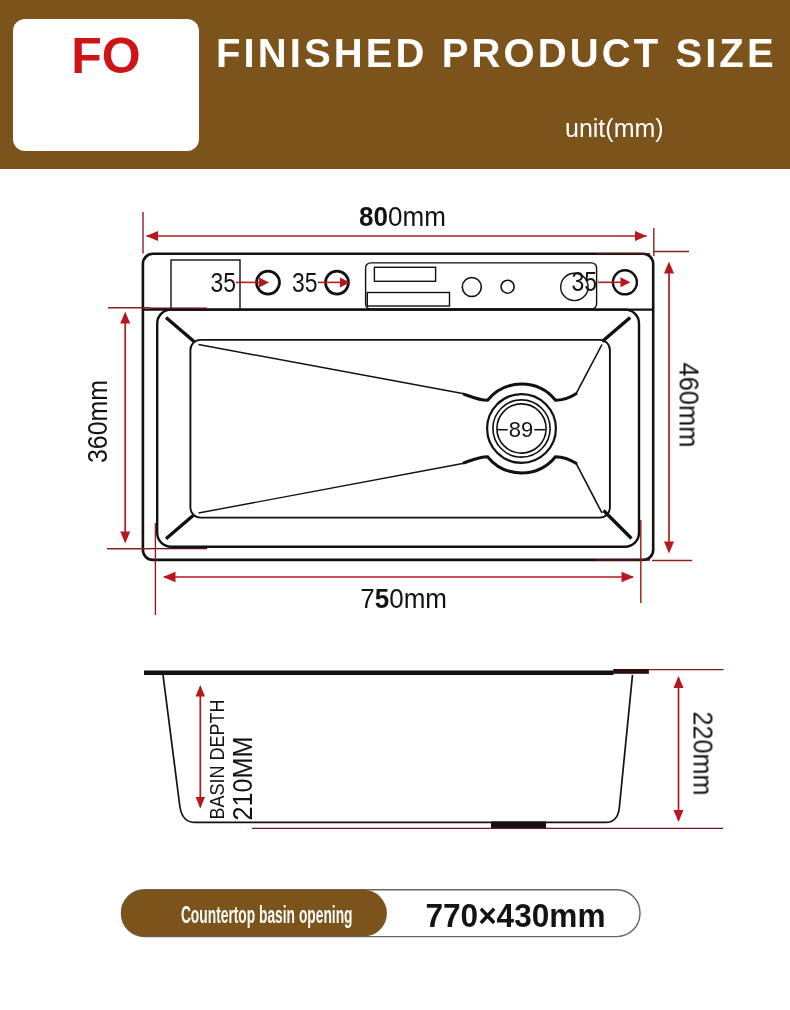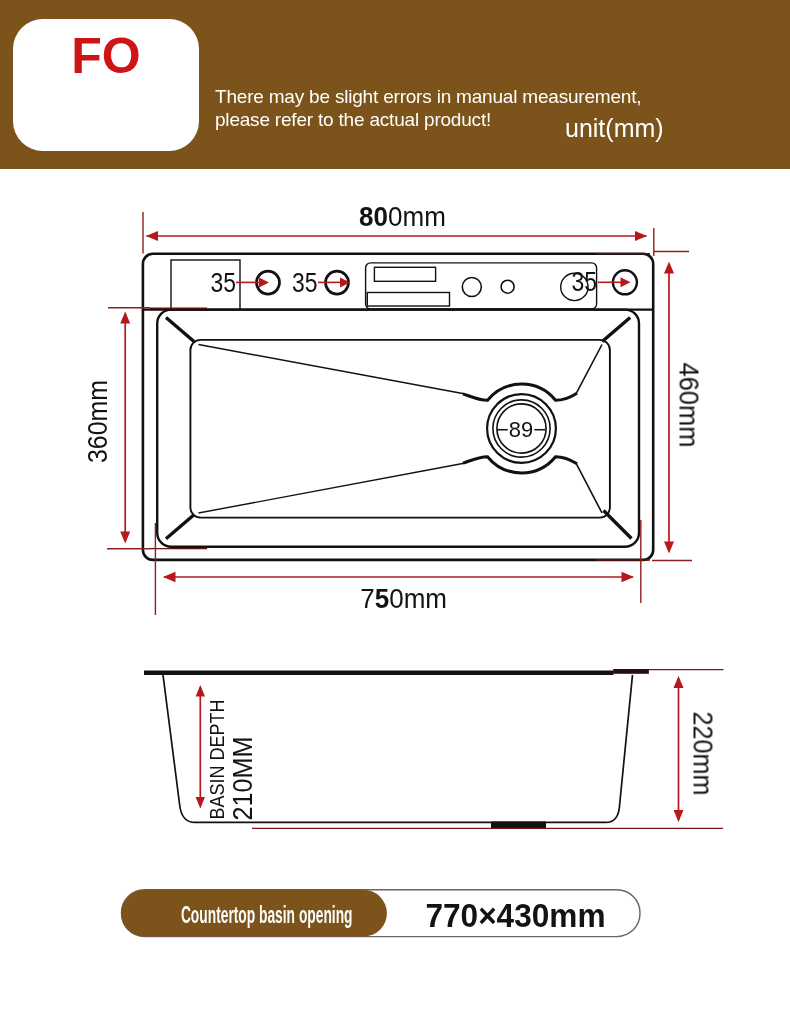--- a/index.html
+++ b/index.html
@@ -1,32 +1,32 @@
 <!DOCTYPE html>
 <html><head>
 <meta charset="utf-8">
 <style>
 html,body{margin:0;padding:0;}
 body{width:790px;height:1010px;background:#fff;font-family:"Liberation Sans",sans-serif;position:relative;overflow:hidden;}
 .header{position:absolute;left:0;top:0;width:790px;height:169px;background:#7c541b;}
-.fobox{position:absolute;left:13px;top:19px;width:186px;height:132px;background:#fff;border-radius:30px;text-align:center;color:#cf1418;font-weight:bold;line-height:1;}
+.fobox{position:absolute;left:13px;top:19px;width:186px;height:132px;background:#fff;border-radius:12px;text-align:center;color:#cf1418;font-weight:bold;line-height:1;}
 .fo1{font-size:50px;margin-top:12px;}
 .fo2{font-size:68px;margin-top:-7px;margin-left:-9px;letter-spacing:-1.5px;}
 .title{position:absolute;left:216px;top:31px;color:#fff;font-weight:bold;font-size:40px;letter-spacing:3.1px;white-space:nowrap;}
 .sub{position:absolute;left:215px;top:85px;color:#fff;font-size:19px;letter-spacing:-0.2px;line-height:23px;}
 .unit{position:absolute;left:565px;top:114px;color:#fff;font-size:25px;}
 svg{position:absolute;left:0;top:0;}
 </style>
 </head>
 <body>
 <div class="header">
  <div class="fobox">
       <div class="fo1">FO</div>
     </div>
- <div class="sub">There may be slight errors in manual measurement,<br>please refer to the actual product!</div>
+ <div class="title">FINISHED PRODUCT SIZE</div>
  <div class="unit">unit(mm)</div>
 </div>
 <svg width="790" height="1010" viewBox="0 0 790 1010">
 <g fill="none" stroke="#111">
 
 <rect x="142.9" y="253.8" width="510.3" height="306.1" rx="10" stroke-width="2.6"></rect>
 <line x1="144" y1="309.6" x2="652" y2="309.6" stroke-width="2.3"></line>
 <rect x="171" y="260" width="69" height="49.6" stroke-width="1.4"></rect>
 <circle cx="268" cy="282.6" r="11.5" stroke-width="2.7"></circle>
 <circle cx="337" cy="282.6" r="11.5" stroke-width="2.7"></circle>

